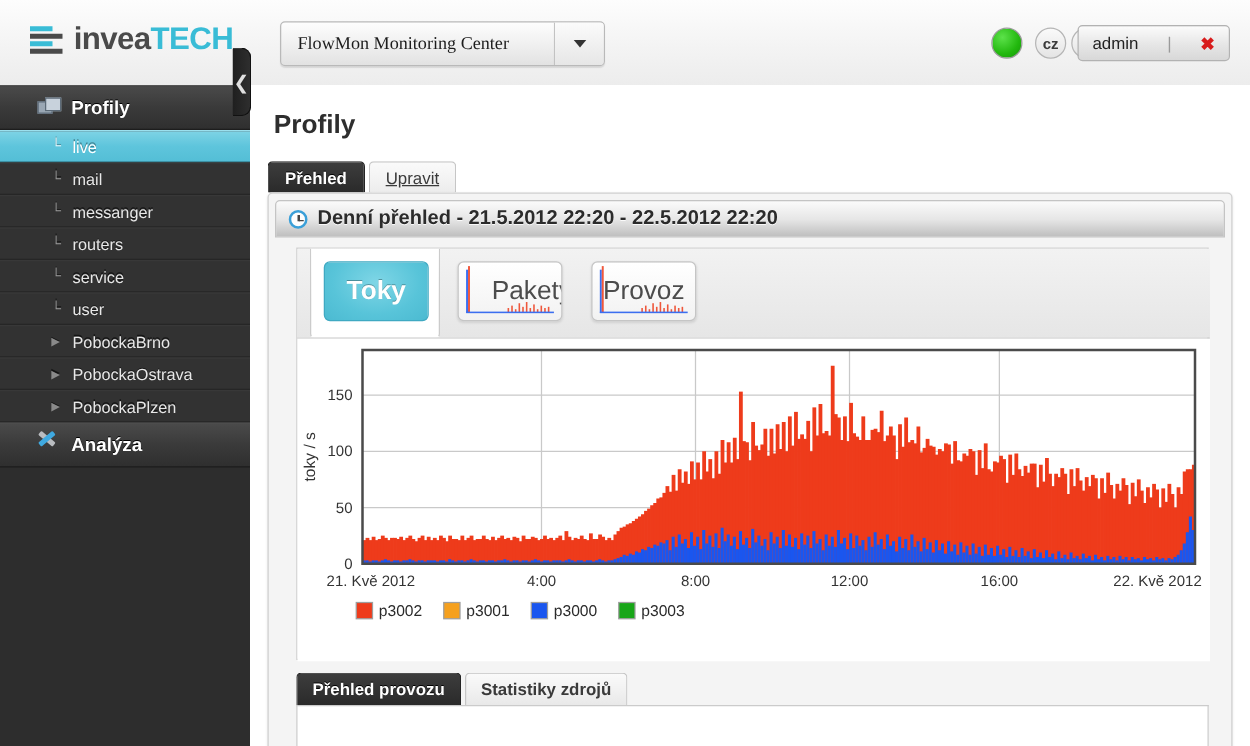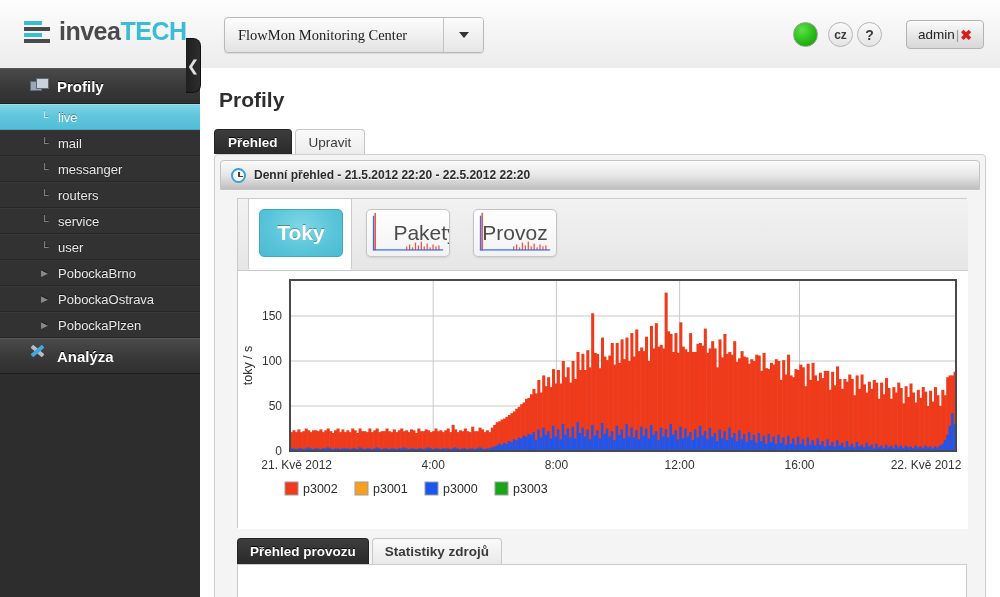--- a/index.html
+++ b/index.html
@@ -63,21 +63,21 @@
     display: flex; align-items: center; justify-content: center;
     font-size: 12px; color: #3b3b3b; font-weight: bold; cursor: pointer;
   }
   #lang-btn { right: 147px; }
   #help-btn { right: 118px; font-size: 14px; }
   #user-box {
     position: absolute; right: 16px; top: 20px; height: 29px;
     padding: 0 11px; border-radius: 4px;
     background: linear-gradient(to bottom, #fbfbfb 0%, #e6e6e6 55%, #d8d8d8 100%);
     border: 1px solid #b2b2b2;
-    display: flex; align-items: center; gap: 1px;
+    display: flex; align-items: center; gap: 23px;
     font-size: 13.5px; color: #222; cursor: pointer;
   }
   #user-sep { color: #9a9a9a; }
   #user-x { color: #d81c1c; font-weight: bold; font-size: 14px; }
 
   
   #sidebar {
     position: absolute; left: 0; top: 68px; width: 200px; height: 529px;
     background: #2d2d2d;
   }
@@ -141,41 +141,41 @@
 
   
   #tabs-main { position: absolute; left: 14px; top: 61px; display: flex; align-items: flex-end; }
   .tab {
     height: 25px; padding: 0 13px; margin-right: 3px;
     display: flex; align-items: center; font-size: 13.5px;
     border-radius: 4px 4px 0 0; cursor: pointer;
   }
   .tab.inactive {
     background: linear-gradient(to bottom, #fafafa 0%, #ececec 100%);
-    border: 1px solid #c6c6c6; border-bottom: none; color: #3a3a3a;
+    border: 1px solid #c6c6c6; border-bottom: none; color: #3a3a3a; text-decoration: underline;
   }
   .tab.active {
     background: linear-gradient(to bottom, #3d3d3d 0%, #2a2a2a 100%);
     border: 1px solid #242424; border-bottom: none;
     color: #ffffff; font-weight: bold; text-shadow: 0 -1px 0 #000;
   }
 
   
   #panel {
     position: absolute; left: 14px; top: 86px; width: 772px; height: 445px;
     background: #f4f4f4; border: 1px solid #cfcfcf;
     border-radius: 4px 4px 0 0;
     box-shadow: 0 1px 2px rgba(0,0,0,0.08);
   }
   #panel-header {
     height: 30px; margin: 5px 5px 0 5px;
     background: linear-gradient(to bottom, #fbfbfb 0%, #e6e6e6 52%, #bfbfbf 100%);
     border: 1px solid #c4c4c4; border-radius: 4px 4px 0 0;
     display: flex; align-items: center; gap: 8px; padding-left: 10px;
-    font-size: 12px; font-weight: bold; color: #2b2b2b;
+    font-size: 16px; font-weight: bold; color: #2b2b2b;
     text-shadow: 0 1px 0 rgba(255,255,255,0.8);
   }
   .clock-icon {
     width: 15px; height: 15px; border-radius: 50%;
     border: 2px solid #3a9fd8; background: #fdfdfd; position: relative; flex: 0 0 15px;
   }
   .clock-icon::before { content: ""; position: absolute; left: 5px; top: 2.5px; width: 1.5px; height: 4.5px; background: #444; }
   .clock-icon::after  { content: ""; position: absolute; left: 5.5px; top: 6px; width: 4px; height: 1.5px; background: #444; }
 
   

